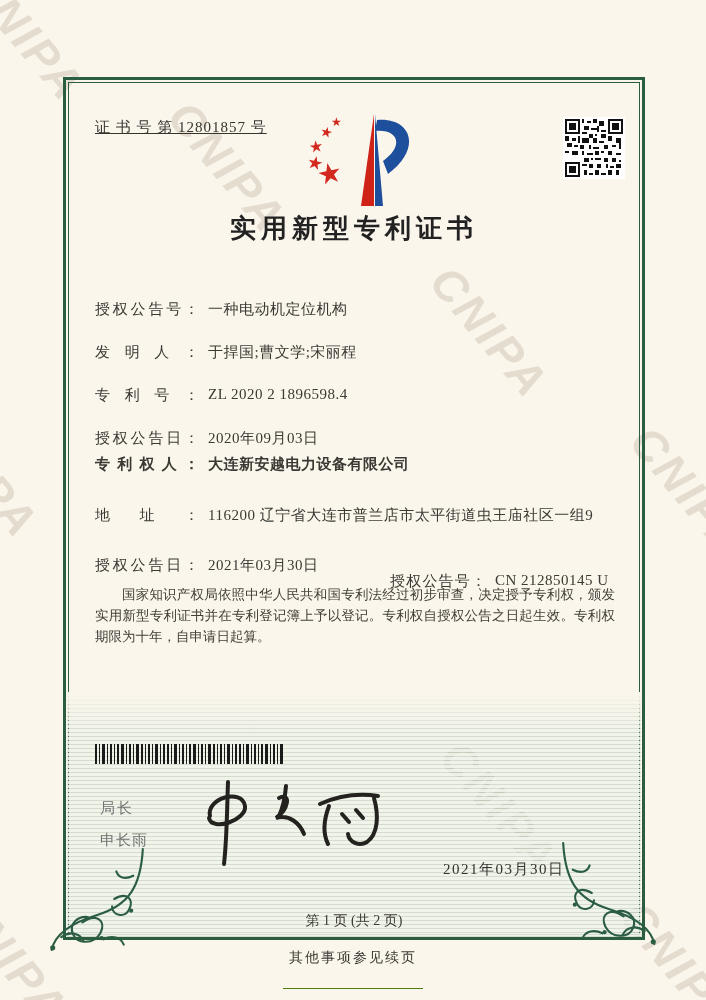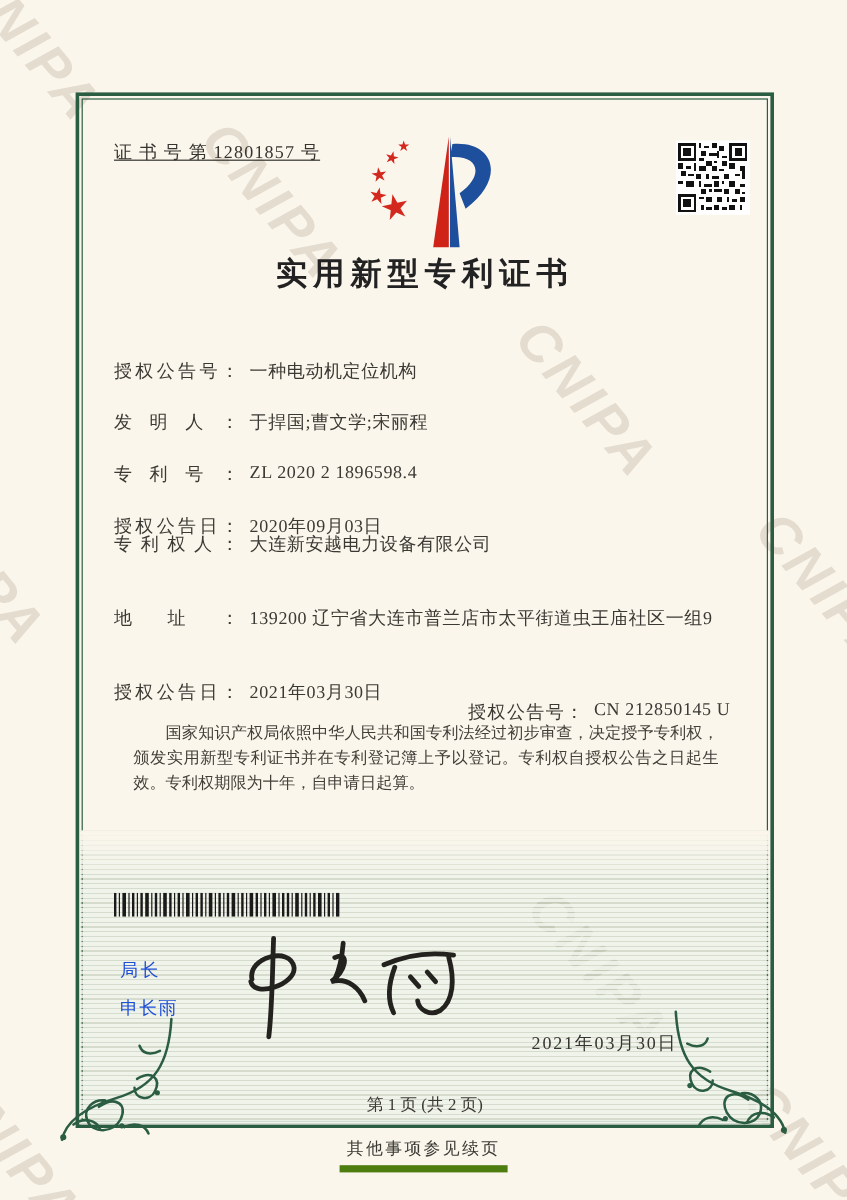--- a/index.html
+++ b/index.html
@@ -60,42 +60,42 @@
     font-size:26px;font-weight:700;letter-spacing:5px;color:#222;z-index:2;
   }
   
   .frow{position:absolute;left:95px;width:520px;font-size:15px;z-index:2;color:#3a3933;}
   .flabel{
     display:inline-block;width:104px;vertical-align:top;
     text-align:justify;text-align-last:justify;
   }
   .fvalue{display:inline-block;vertical-align:top;margin-left:9px;letter-spacing:0.5px;}
   .frow.r1{top:300px;}.frow.r2{top:343px;}.frow.r3{top:386px;}
-  .frow.r4{top:429px;}.frow.r5{top:444px;}.frow.r6{top:506px;}.frow.r7{top:556px;margin-top:12px;}
+  .frow.r4{top:429px;}.frow.r5{top:455px;font-weight:bold;}.frow.r6{top:506px;}.frow.r7{top:556px;}
   .addr2{display:block;margin-left:113px;margin-top:3px;letter-spacing:0.5px;}
   .grant-no{position:absolute;left:295px;top:16px;white-space:nowrap;}
   .frow.r7 .flabel2{
     display:inline-block;width:96px;text-align:justify;text-align-last:justify;
   }
   
   .legal{position:absolute;left:95px;top:584px;width:520px;z-index:2;
     font-size:13.5px;line-height:21px;color:#413f38;text-align:justify;}
-  .legal p{margin:16px;text-indent:2em;}
+  .legal p{margin:0;text-indent:2em;}
   
   .barcode{position:absolute;left:95px;top:744px;width:188px;height:20px;z-index:2;}
-  .signer{position:absolute;left:100px;top:799px;z-index:2;font-size:15px;letter-spacing:2px;color:#1d4ed8;}
+  .signer{position:absolute;left:100px;top:799px;z-index:2;font-size:15px;letter-spacing:2px;color:#737373;}
   .signer .line2{margin-top:13px;letter-spacing:1px;}
   .sig{position:absolute;left:182px;top:776px;width:215px;height:96px;z-index:2;}
   .grant-date{position:absolute;left:443px;top:860px;font-size:15px;letter-spacing:1.5px;z-index:2;}
   .page-info{position:absolute;left:63px;top:912px;width:582px;text-align:center;font-size:14px;z-index:2;color:#3a3933;}
   .cont-note{
     position:absolute;left:0;top:949px;width:706px;text-align:center;z-index:2;
     font-size:14px;letter-spacing:2px;color:#3a3933;
   }
-  .cont-note span{display:inline-block;border-bottom:6px solid #4d7c0f;padding:0 6px 4px;}
+  .cont-note span{display:inline-block;border-bottom:1px solid #4d7c0f;padding:0 6px 21px;}
 </style>
 </head>
 <body>
 
 <div class="wm a">CNIPA</div>
 <div class="wm b">CNIPA</div>
 <div class="wm c">CNIPA</div>
 <div class="wm d">CNIPA</div>
 <div class="wm e">CNIPA</div>
 <div class="wm f">CNIPA</div>
@@ -239,21 +239,21 @@
 <div class="frow r3">
   <span class="flabel">专利号：</span><span class="fvalue">ZL 2020 2 1896598.4</span>
 </div>
 <div class="frow r4">
   <span class="flabel">授权公告日：</span><span class="fvalue">2020年09月03日</span>
 </div>
 <div class="frow r5">
   <span class="flabel">专利权人：</span><span class="fvalue">大连新安越电力设备有限公司</span>
 </div>
 <div class="frow r6">
-  <span class="flabel">地址：</span><span class="fvalue">139200  辽宁省大连市普兰店市太平街道虫王庙社区一组9</span>
+  <span class="flabel">地址：</span><span class="fvalue">116200  辽宁省大连市普兰店市太平街道虫王庙社区一组9</span>
 </div>
 <div class="frow r7" style="position:absolute;">
   <span class="flabel">授权公告日：</span><span class="fvalue">2021年03月30日</span>
   <span class="grant-no"><span class="flabel2">授权公告号：</span><span class="fvalue">CN 212850145 U</span></span>
 </div>
 
 <div class="legal">
   <p>国家知识产权局依照中华人民共和国专利法经过初步审查，决定授予专利权，颁发实用新型专利证书并在专利登记簿上予以登记。专利权自授权公告之日起生效。专利权期限为十年，自申请日起算。</p>
 </div>
 

